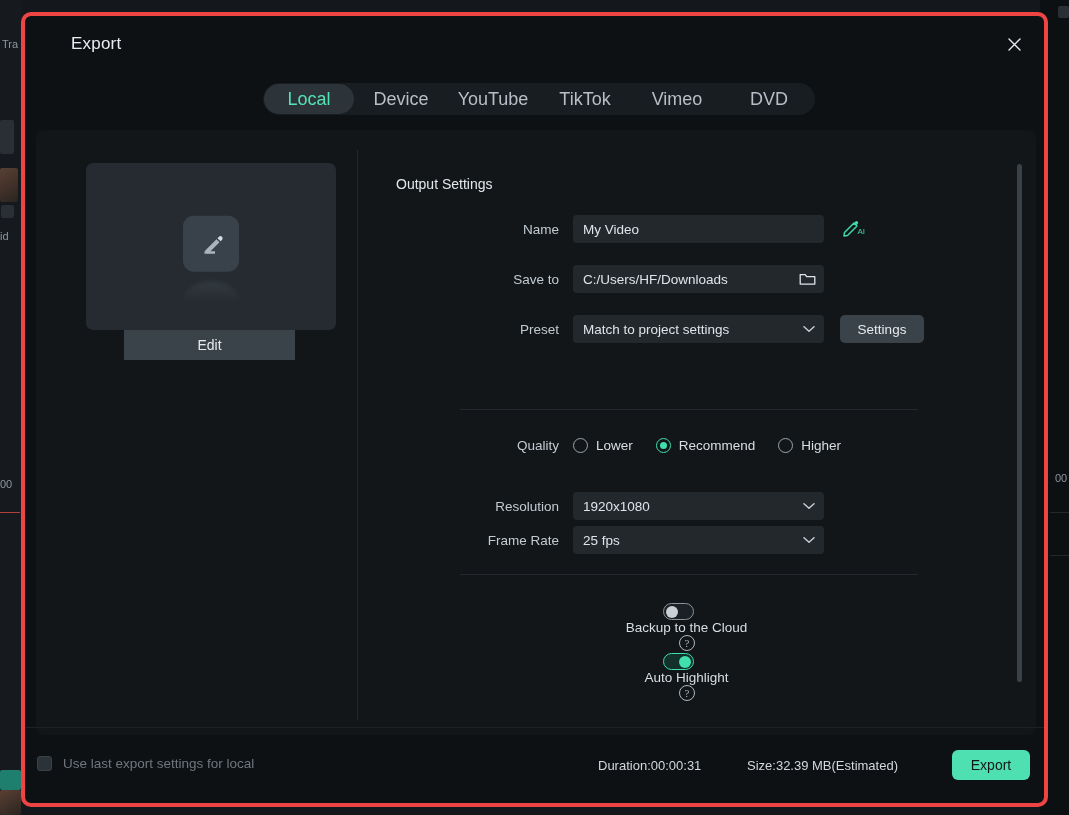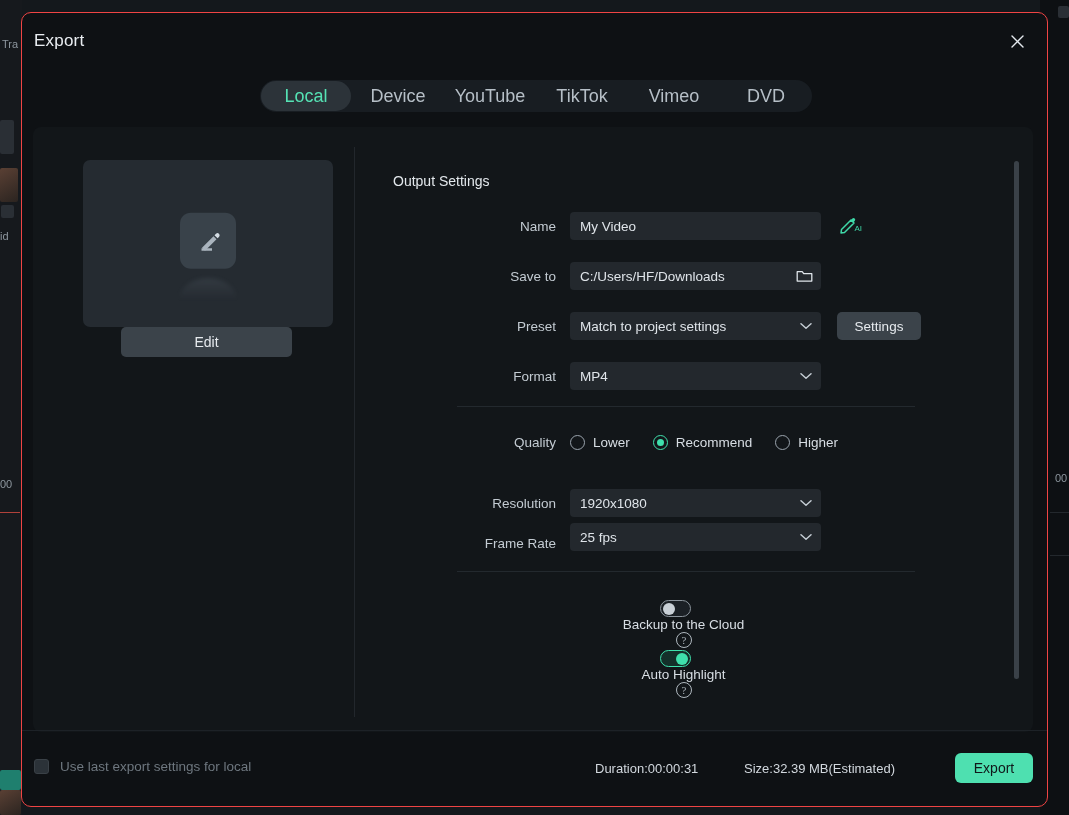--- a/index.html
+++ b/index.html
@@ -63,23 +63,24 @@
   }
 
   
   #export-modal {
     position: absolute;
     left: 21px;
     top: 12px;
     width: 1027px;
     height: 795px;
     background: #0e1114;
-    border: 1px solid #ef4444;
+    border: 4px solid #ef4444;
     border-radius: 10px;
     overflow: hidden;
+    padding-left: 34px;
   }
 
   .modal-header {
     position: relative;
     height: 56px;
   }
   .modal-title {
     position: absolute;
     left: 12px;
     top: 18px;
@@ -191,21 +192,21 @@
     border-radius: 50%/100% 100% 0 0;
     filter: blur(2px);
   }
   .edit-btn {
     position: absolute;
     left: 88px;
     top: 200px;
     width: 171px;
     height: 30px;
     background: #3b434a;
-    border-radius: 5px;
+    border-radius: 0;
     display: flex;
     align-items: center;
     justify-content: center;
     font-size: 14px;
     color: #e6eaee;
     cursor: pointer;
     user-select: none;
   }
 
   
@@ -611,31 +612,20 @@
             <svg width="12" height="8" viewBox="0 0 12 8">
                 <path d="M1 1.8 L6 6.3 L11 1.8" fill="none" stroke="#c4ccd3" stroke-width="1.5" stroke-linecap="round" stroke-linejoin="round"></path>
               </svg>
           </span>
         </div>
         <div class="settings-btn">
           <span>Settings</span>
         </div>
       </div>
 
-      <div class="field-row" style="top:235px;">
-        <div class="field-label">Format</div>
-        <div class="field-select">
-          <span>MP4</span>
-          <span class="caret">
-            <svg width="12" height="8" viewBox="0 0 12 8">
-                <path d="M1 1.8 L6 6.3 L11 1.8" fill="none" stroke="#c4ccd3" stroke-width="1.5" stroke-linecap="round" stroke-linejoin="round"></path>
-              </svg>
-          </span>
-        </div>
-      </div>
 
       <div class="hdivider" style="top:279px;"></div>
 
       <div class="quality-row">
         <div class="field-label" style="width:215px;">Quality</div>
         <div class="radio-opt">
           <span class="radio-dot"></span>
           <span class="radio-label">Lower</span>
         </div>
         <div class="radio-opt checked">
@@ -653,21 +643,21 @@
         <div class="field-select">
           <span>1920x1080</span>
           <span class="caret">
             <svg width="12" height="8" viewBox="0 0 12 8">
                 <path d="M1 1.8 L6 6.3 L11 1.8" fill="none" stroke="#c4ccd3" stroke-width="1.5" stroke-linecap="round" stroke-linejoin="round"></path>
               </svg>
           </span>
         </div>
       </div>
 
-      <div class="field-row" style="top:396px;align-items:flex-end;">
+      <div class="field-row" style="top:396px;">
         <div class="field-label">Frame Rate</div>
         <div class="field-select">
           <span>25 fps</span>
           <span class="caret">
             <svg width="12" height="8" viewBox="0 0 12 8">
                 <path d="M1 1.8 L6 6.3 L11 1.8" fill="none" stroke="#c4ccd3" stroke-width="1.5" stroke-linecap="round" stroke-linejoin="round"></path>
               </svg>
           </span>
         </div>
       </div>

